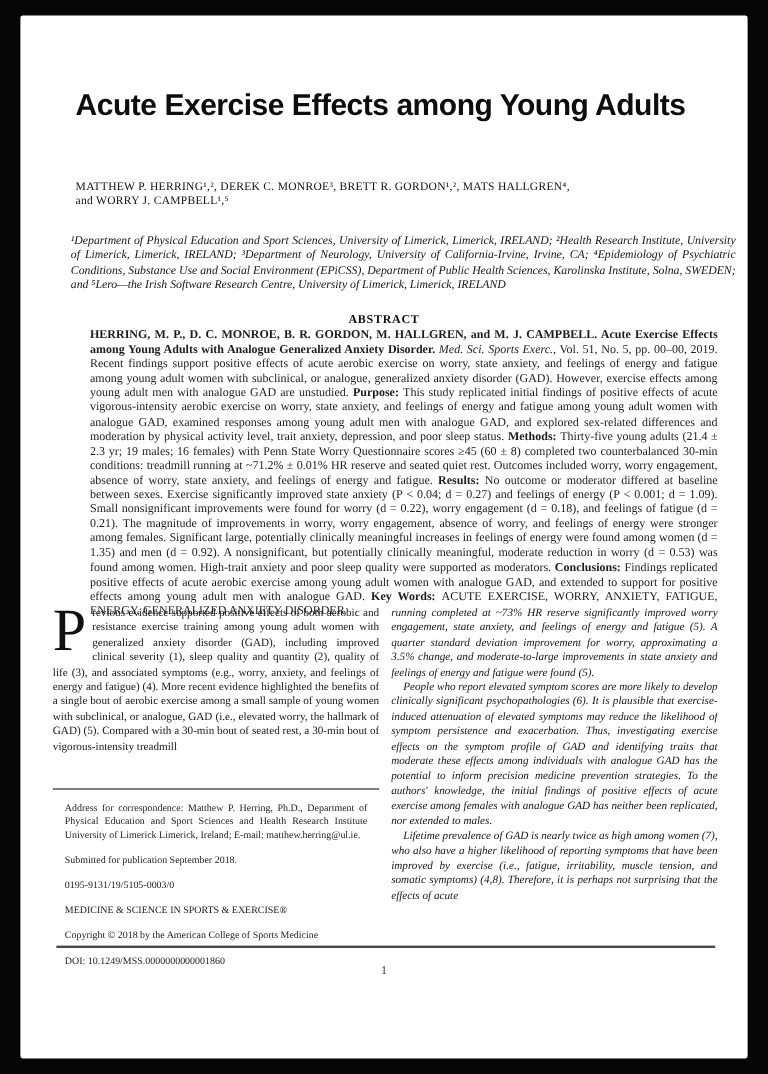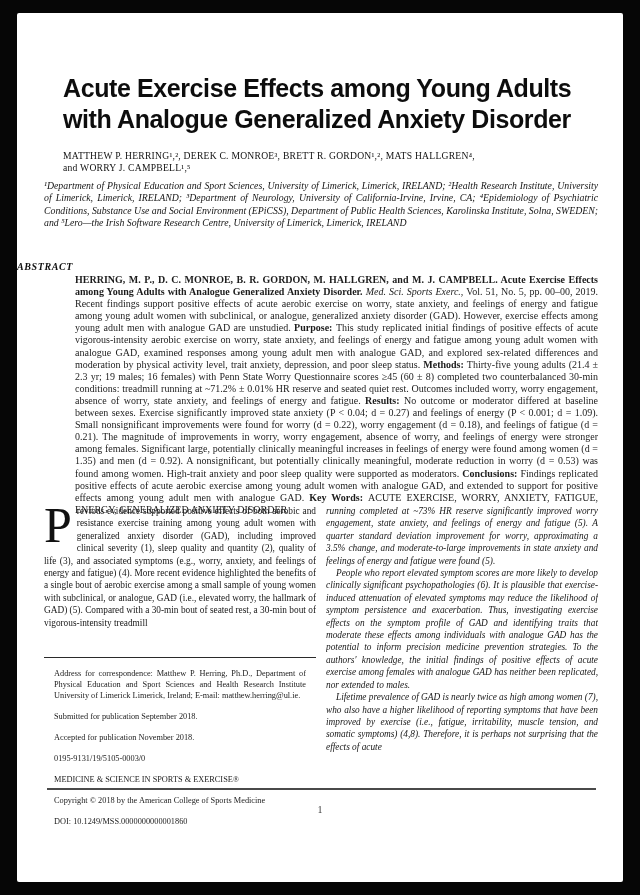--- a/index.html
+++ b/index.html
@@ -26,26 +26,26 @@
   }
   .title .tline { display:block; white-space:nowrap; }
   .authors {
     position:absolute; top:137px; left:46px; width:530px;
     font-size:9.6px; line-height:12px; letter-spacing:0.25px;
     color:#111; white-space:nowrap;
   }
   .affil {
     position:absolute; top:167px; left:27px; width:554px;
     font-style:italic; font-size:9.8px; line-height:12.3px;
-    text-align:justify; color:#151515; margin:0;
+    text-align:justify; color:#151515; margin:15px;
   }
   .abs-head {
     position:absolute; top:248px; left:0; width:100%;
-    font-weight:bold; font-size:10px;
-    letter-spacing:0.6px; color:#0f0f0f;font-style:italic;
+    text-align:center; font-weight:bold; font-size:10px;
+    letter-spacing:0.6px; color:#0f0f0f;
   }
   .abs {
     position:absolute; top:261px; left:58px; width:523px;
     font-size:10px; line-height:12.1px; text-align:justify;
     color:#1c1c1c; margin:0;
   }
   .cols {
     position:absolute; top:492px; left:27px; width:556px;
     display:flex; gap:10px;
   }
@@ -82,21 +82,20 @@
     text-align:center; font-size:10px; color:#3c3c3c;
   }
 </style>
 </head>
 <body>
 
 <div class="page">
 
   <h1 class="title" style="margin:0;">
     <span class="tline">Acute Exercise Effects among Young Adults</span>
-    <span class="tline">with Analogue Generalized Anxiety Disorder</span>
   </h1>
 
   <div class="authors">
     <div>MATTHEW P. HERRING¹,², DEREK C. MONROE³, BRETT R. GORDON¹,², MATS HALLGREN⁴,</div>
     <div>and WORRY J. CAMPBELL¹,⁵</div>
   </div>
 
   <p class="affil">¹Department of Physical Education and Sport Sciences, University of Limerick, Limerick, IRELAND; ²Health Research Institute, University of Limerick, Limerick, IRELAND; ³Department of Neurology, University of California-Irvine, Irvine, CA; ⁴Epidemiology of Psychiatric Conditions, Substance Use and Social Environment (EPiCSS), Department of Public Health Sciences, Karolinska Institute, Solna, SWEDEN; and ⁵Lero—the Irish Software Research Centre, University of Limerick, Limerick, IRELAND</p>
 
   <div class="abs-head">ABSTRACT</div>
@@ -112,21 +111,20 @@
       <p class="bp indent">People who report elevated symptom scores are more likely to develop clinically significant psychopathologies (6). It is plausible that exercise-induced attenuation of elevated symptoms may reduce the likelihood of symptom persistence and exacerbation. Thus, investigating exercise effects on the symptom profile of GAD and identifying traits that moderate these effects among individuals with analogue GAD has the potential to inform precision medicine prevention strategies. To the authors' knowledge, the initial findings of positive effects of acute exercise among females with analogue GAD has neither been replicated, nor extended to males.</p>
       <p class="bp indent">Lifetime prevalence of GAD is nearly twice as high among women (7), who also have a higher likelihood of reporting symptoms that have been improved by exercise (i.e., fatigue, irritability, muscle tension, and somatic symptoms) (4,8). Therefore, it is perhaps not surprising that the effects of acute</p>
     </div>
   </div>
 
   <div class="fnblock">
     <div class="fn-rule"></div>
     <div class="fn">
       <p>Address for correspondence: Matthew P. Herring, Ph.D., Department of Physical Education and Sport Sciences and Health Research Institute University of Limerick Limerick, Ireland; E-mail: matthew.herring@ul.ie.</p>
       <p>Submitted for publication September 2018.</p>
-      <p>Accepted for publication November 2018.</p>
       <p class="fn-gap">0195-9131/19/5105-0003/0</p>
       <p>MEDICINE &amp; SCIENCE IN SPORTS &amp; EXERCISE®</p>
       <p>Copyright © 2018 by the American College of Sports Medicine</p>
       <p class="fn-gap">DOI: 10.1249/MSS.0000000000001860</p>
     </div>
   </div>
 
   <div class="bottom-rule"></div>
   <div class="pagenum">1</div>
 

